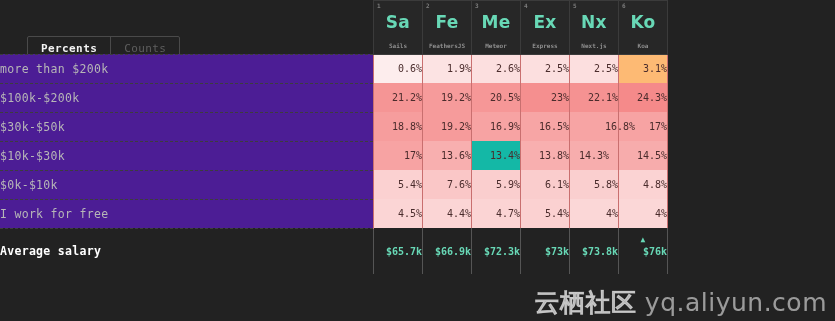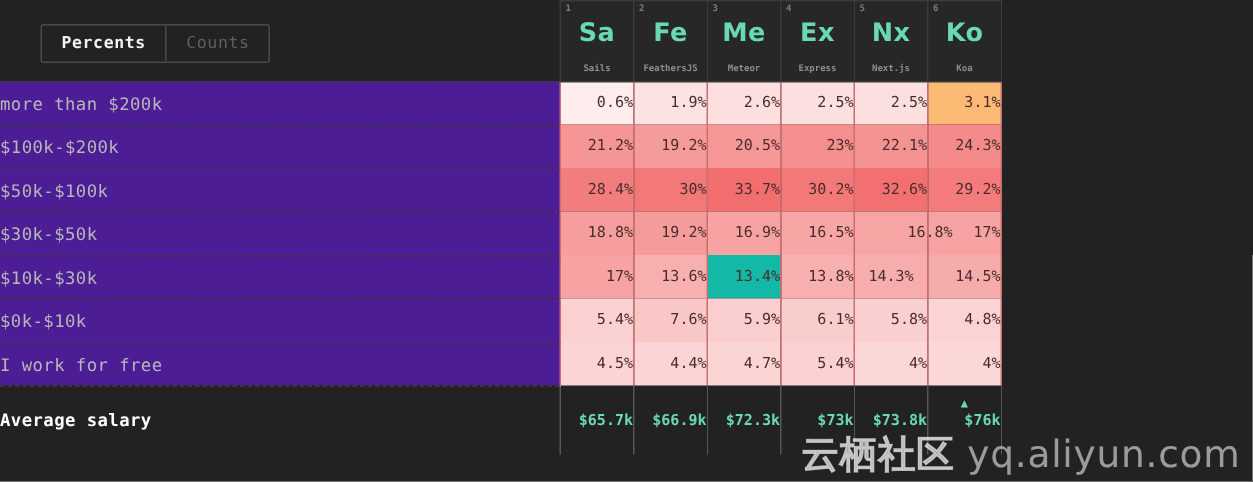--- a/index.html
+++ b/index.html
@@ -12,21 +12,21 @@
   #root{
     position:relative;
     width:835px;height:321px;
     background:#222222;
     box-sizing:border-box;
     overflow:hidden;
   }
 
   
   .toggle-wrap{
-    position:absolute;left:27px;top:16px;
+    position:absolute;left:27px;top:36px;
     display:flex;
     border:1px solid #4a4a4a;
     border-radius:2px;
     overflow:hidden;
     justify-content:space-between;
   }
   .toggle-btn{
     font-family:"DejaVu Sans Mono","Liberation Mono",monospace;
     font-size:11px;
     letter-spacing:0.4px;
@@ -219,29 +219,20 @@
         <tr class="datarow">
           <td class="rowlabel">$100k-$200k</td>
           <td class="cell" style="background: rgb(245, 149, 149);">21.2%</td>
           <td class="cell" style="background: rgb(246, 155, 155);">19.2%</td>
           <td class="cell" style="background: rgb(246, 151, 151);">20.5%</td>
           <td class="cell" style="background: rgb(245, 143, 143);">23%</td>
           <td class="cell" style="background: rgb(245, 146, 146);">22.1%</td>
           <td class="cell" style="background: rgb(245, 138, 138);">24.3%</td>
         </tr>
         <tr class="datarow">
-          <td class="rowlabel">$50k-$100k</td>
-          <td class="cell" style="background: rgb(243, 125, 125);">28.4%</td>
-          <td class="cell" style="background: rgb(243, 120, 120);">30%</td>
-          <td class="cell" style="background: rgb(242, 109, 109);">33.7%</td>
-          <td class="cell" style="background: rgb(243, 120, 120);">30.2%</td>
-          <td class="cell" style="background: rgb(242, 112, 112);">32.6%</td>
-          <td class="cell" style="background: rgb(243, 123, 123);">29.2%</td>
-        </tr>
-        <tr class="datarow">
           <td class="rowlabel">$30k-$50k</td>
           <td class="cell" style="background: rgb(246, 157, 157);">18.8%</td>
           <td class="cell" style="background: rgb(246, 155, 155);">19.2%</td>
           <td class="cell" style="background: rgb(247, 163, 163);">16.9%</td>
           <td class="cell" style="background: rgb(247, 165, 165);">16.5%</td>
           <td class="cell" style="background: rgb(247, 164, 164); padding-left: 35px;">16.8%</td>
           <td class="cell" style="background: rgb(247, 163, 163);">17%</td>
         </tr>
         <tr class="datarow">
           <td class="rowlabel">$10k-$30k</td>

